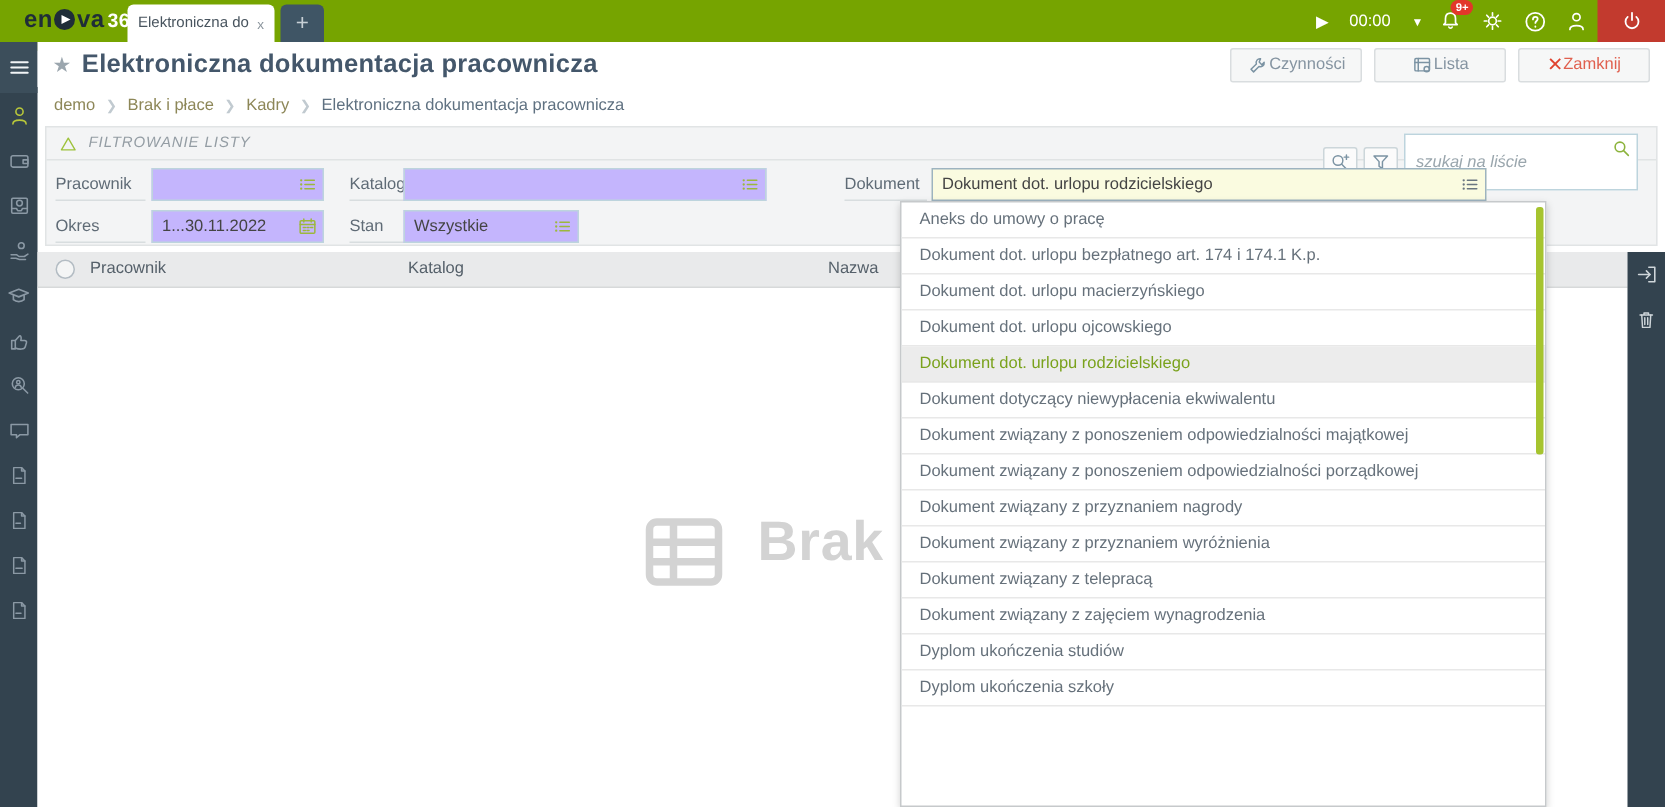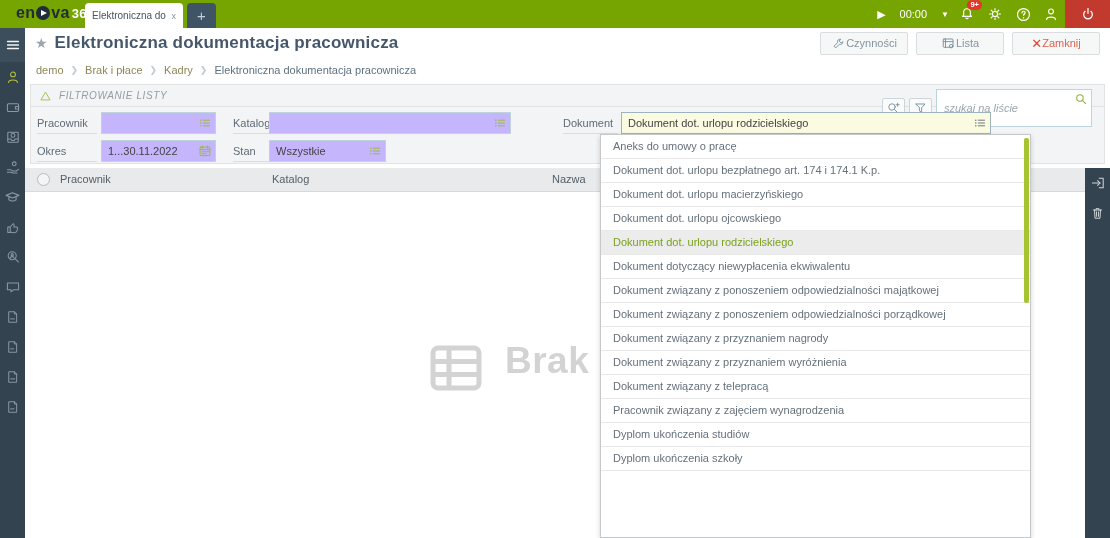--- a/index.html
+++ b/index.html
@@ -433,17 +433,17 @@
   <div class="ditem">Dokument dot. urlopu bezpłatnego art. 174 i 174.1 K.p.</div>
   <div class="ditem">Dokument dot. urlopu macierzyńskiego</div>
   <div class="ditem">Dokument dot. urlopu ojcowskiego</div>
   <div class="ditem sel">Dokument dot. urlopu rodzicielskiego</div>
   <div class="ditem">Dokument dotyczący niewypłacenia ekwiwalentu</div>
   <div class="ditem">Dokument związany z ponoszeniem odpowiedzialności majątkowej</div>
   <div class="ditem">Dokument związany z ponoszeniem odpowiedzialności porządkowej</div>
   <div class="ditem">Dokument związany z przyznaniem nagrody</div>
   <div class="ditem">Dokument związany z przyznaniem wyróżnienia</div>
   <div class="ditem">Dokument związany z telepracą</div>
-  <div class="ditem">Pracownik związany z zajęciem wynagrodzenia</div>
+  <div class="ditem">Dokument związany z zajęciem wynagrodzenia</div>
   <div class="ditem">Dyplom ukończenia studiów</div>
   <div class="ditem">Dyplom ukończenia szkoły</div>
   <div id="dscroll"></div>
 </div>
 
 </body></html>

